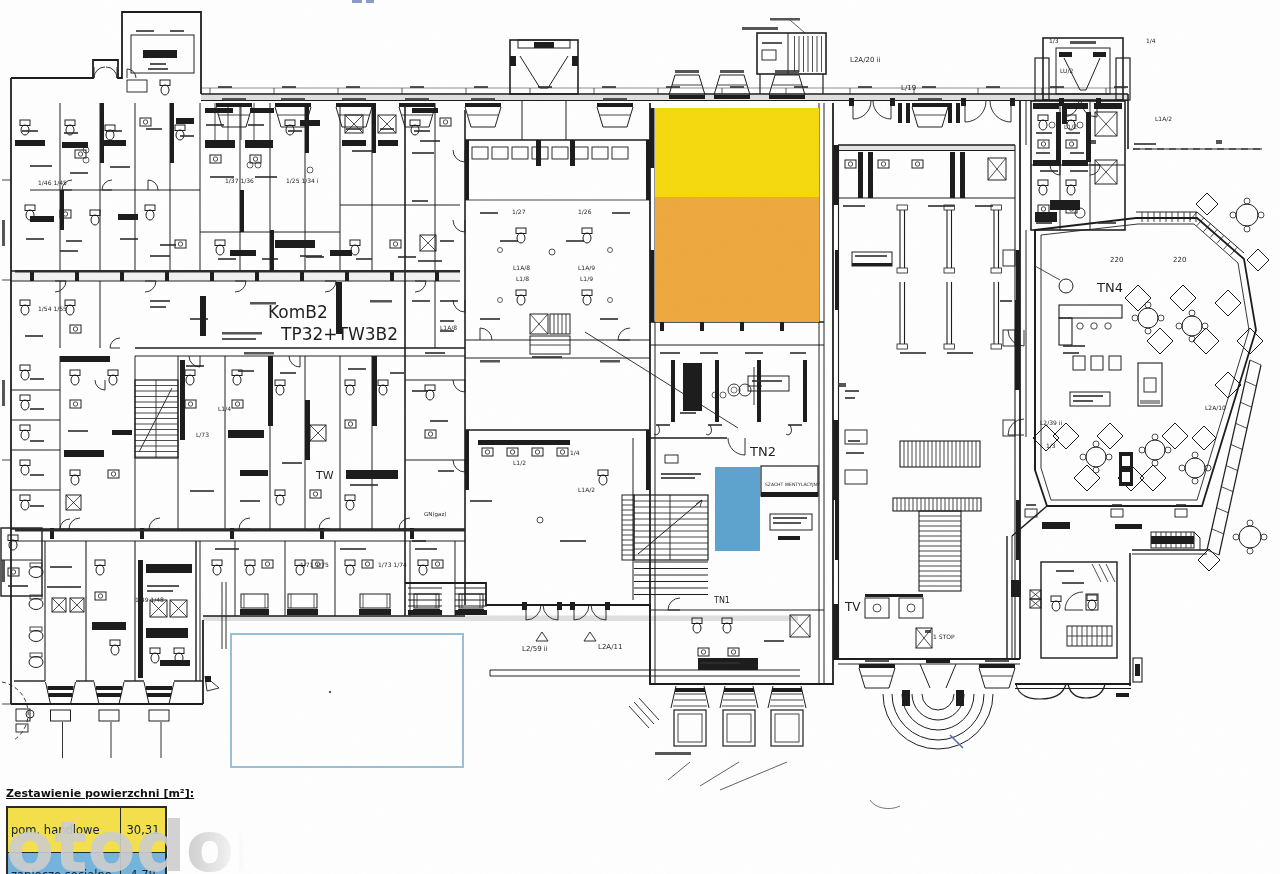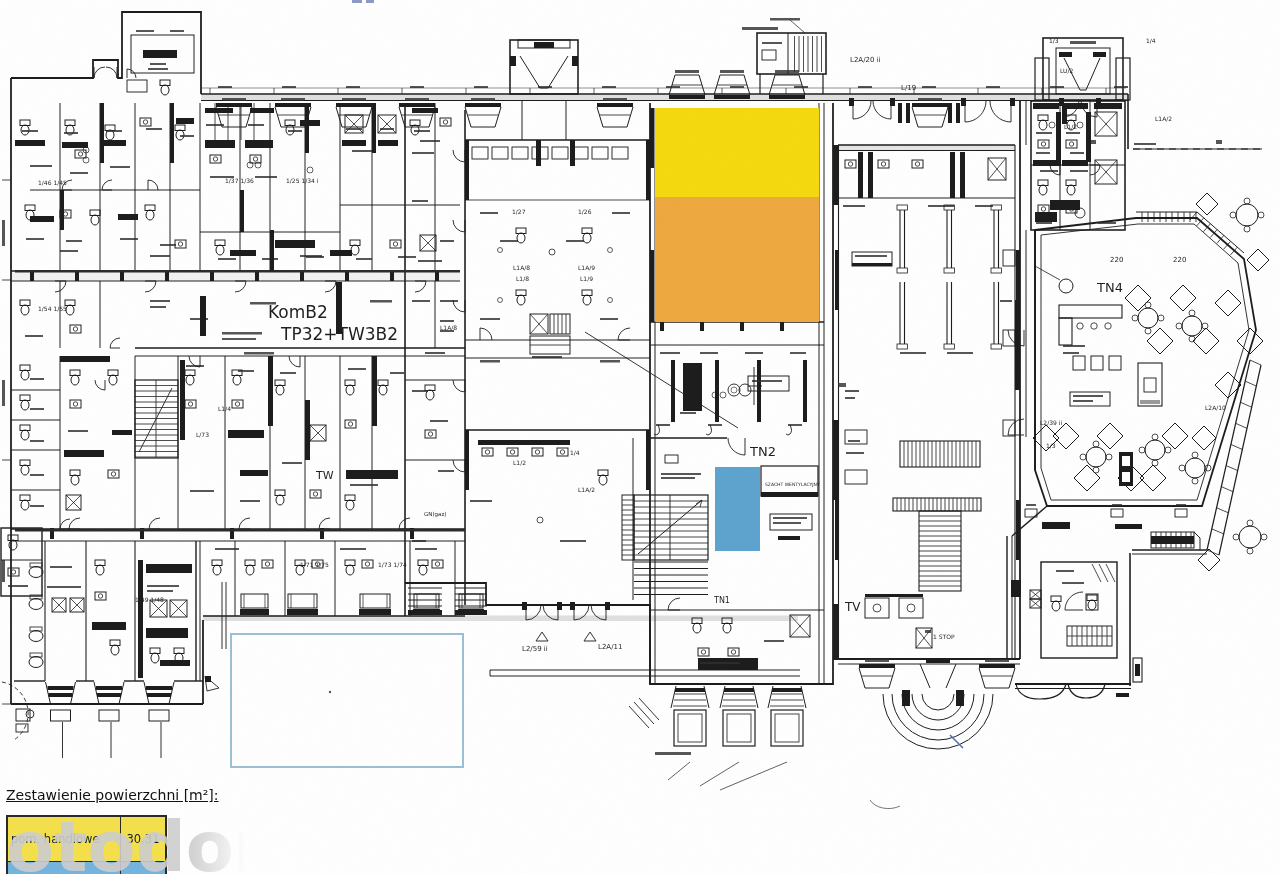--- a/index.html
+++ b/index.html
@@ -1,21 +1,21 @@
 <!DOCTYPE html>
 <html><head>
 <meta charset="utf-8">
 <style>
   html,body{margin:0;padding:0;background:#fff;}
   #stage{position:relative;width:1280px;height:874px;overflow:hidden;background:#ffffff;
          font-family:"DejaVu Sans","Liberation Sans",sans-serif;}
   #plan{position:absolute;left:0;top:0;}
   #legend{position:absolute;left:6px;top:787px;width:170px;}
-  #legend .hdr{font-weight:normal;font-size:14px;color:#111;text-decoration:underline;
-               letter-spacing:0px;margin-bottom:12px;white-space:nowrap;}
+  #legend .hdr{font-weight:bold;font-size:11px;color:#111;text-decoration:underline;
+               letter-spacing:0px;margin-bottom:6px;white-space:nowrap;}
   #legend table{border-collapse:collapse;border:2px solid #2a2a2a;}
   #legend td{border:1.2px solid #2a2a2a;font-size:11.5px;color:#10203a;height:13.5px;
              padding:15px 3px;white-space:nowrap;}
   #legend td.lab{width:106px;}
   #legend td.val{width:38px;text-align:center;}
   #watermark{position:absolute;left:6px;top:812px;font-size:70px;font-weight:bold;
              color:#cdcdcd;letter-spacing:0px;line-height:1;opacity:0.9;width:300px;
              -webkit-mask-image:linear-gradient(90deg,#000 62%,transparent 80%);
              mask-image:linear-gradient(90deg,#000 62%,transparent 80%);}
   .noselect{user-select:none;}

